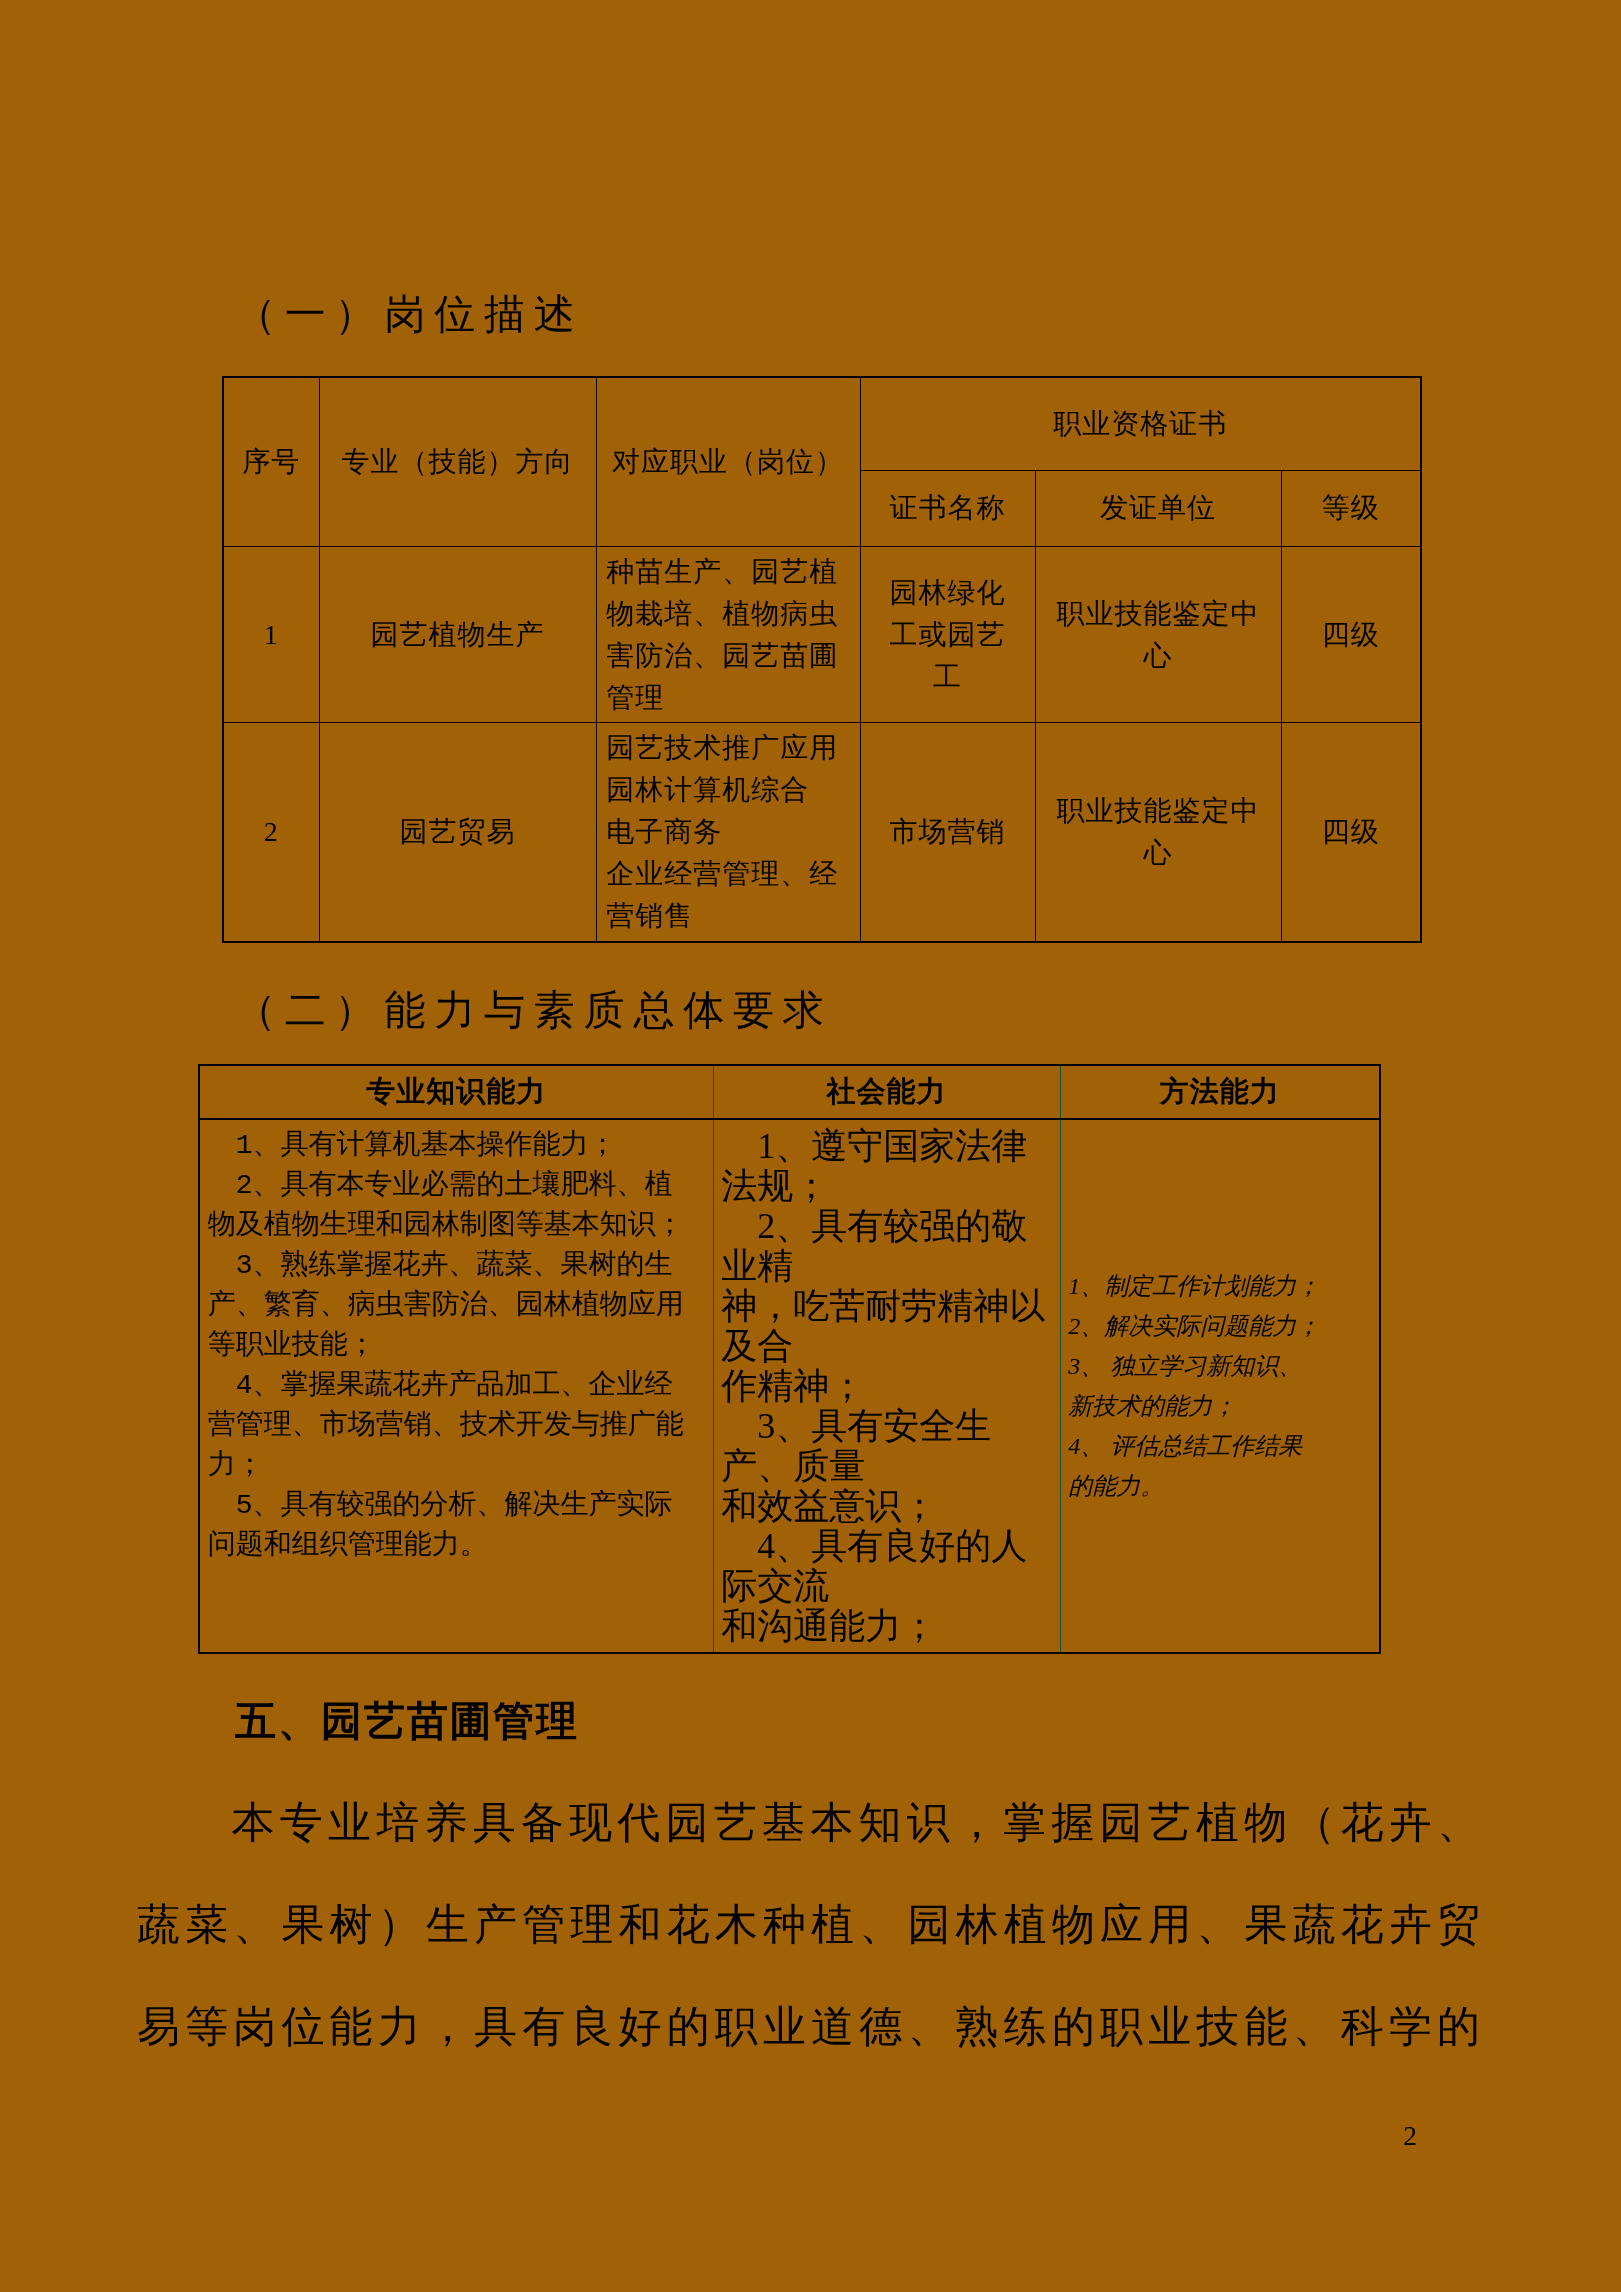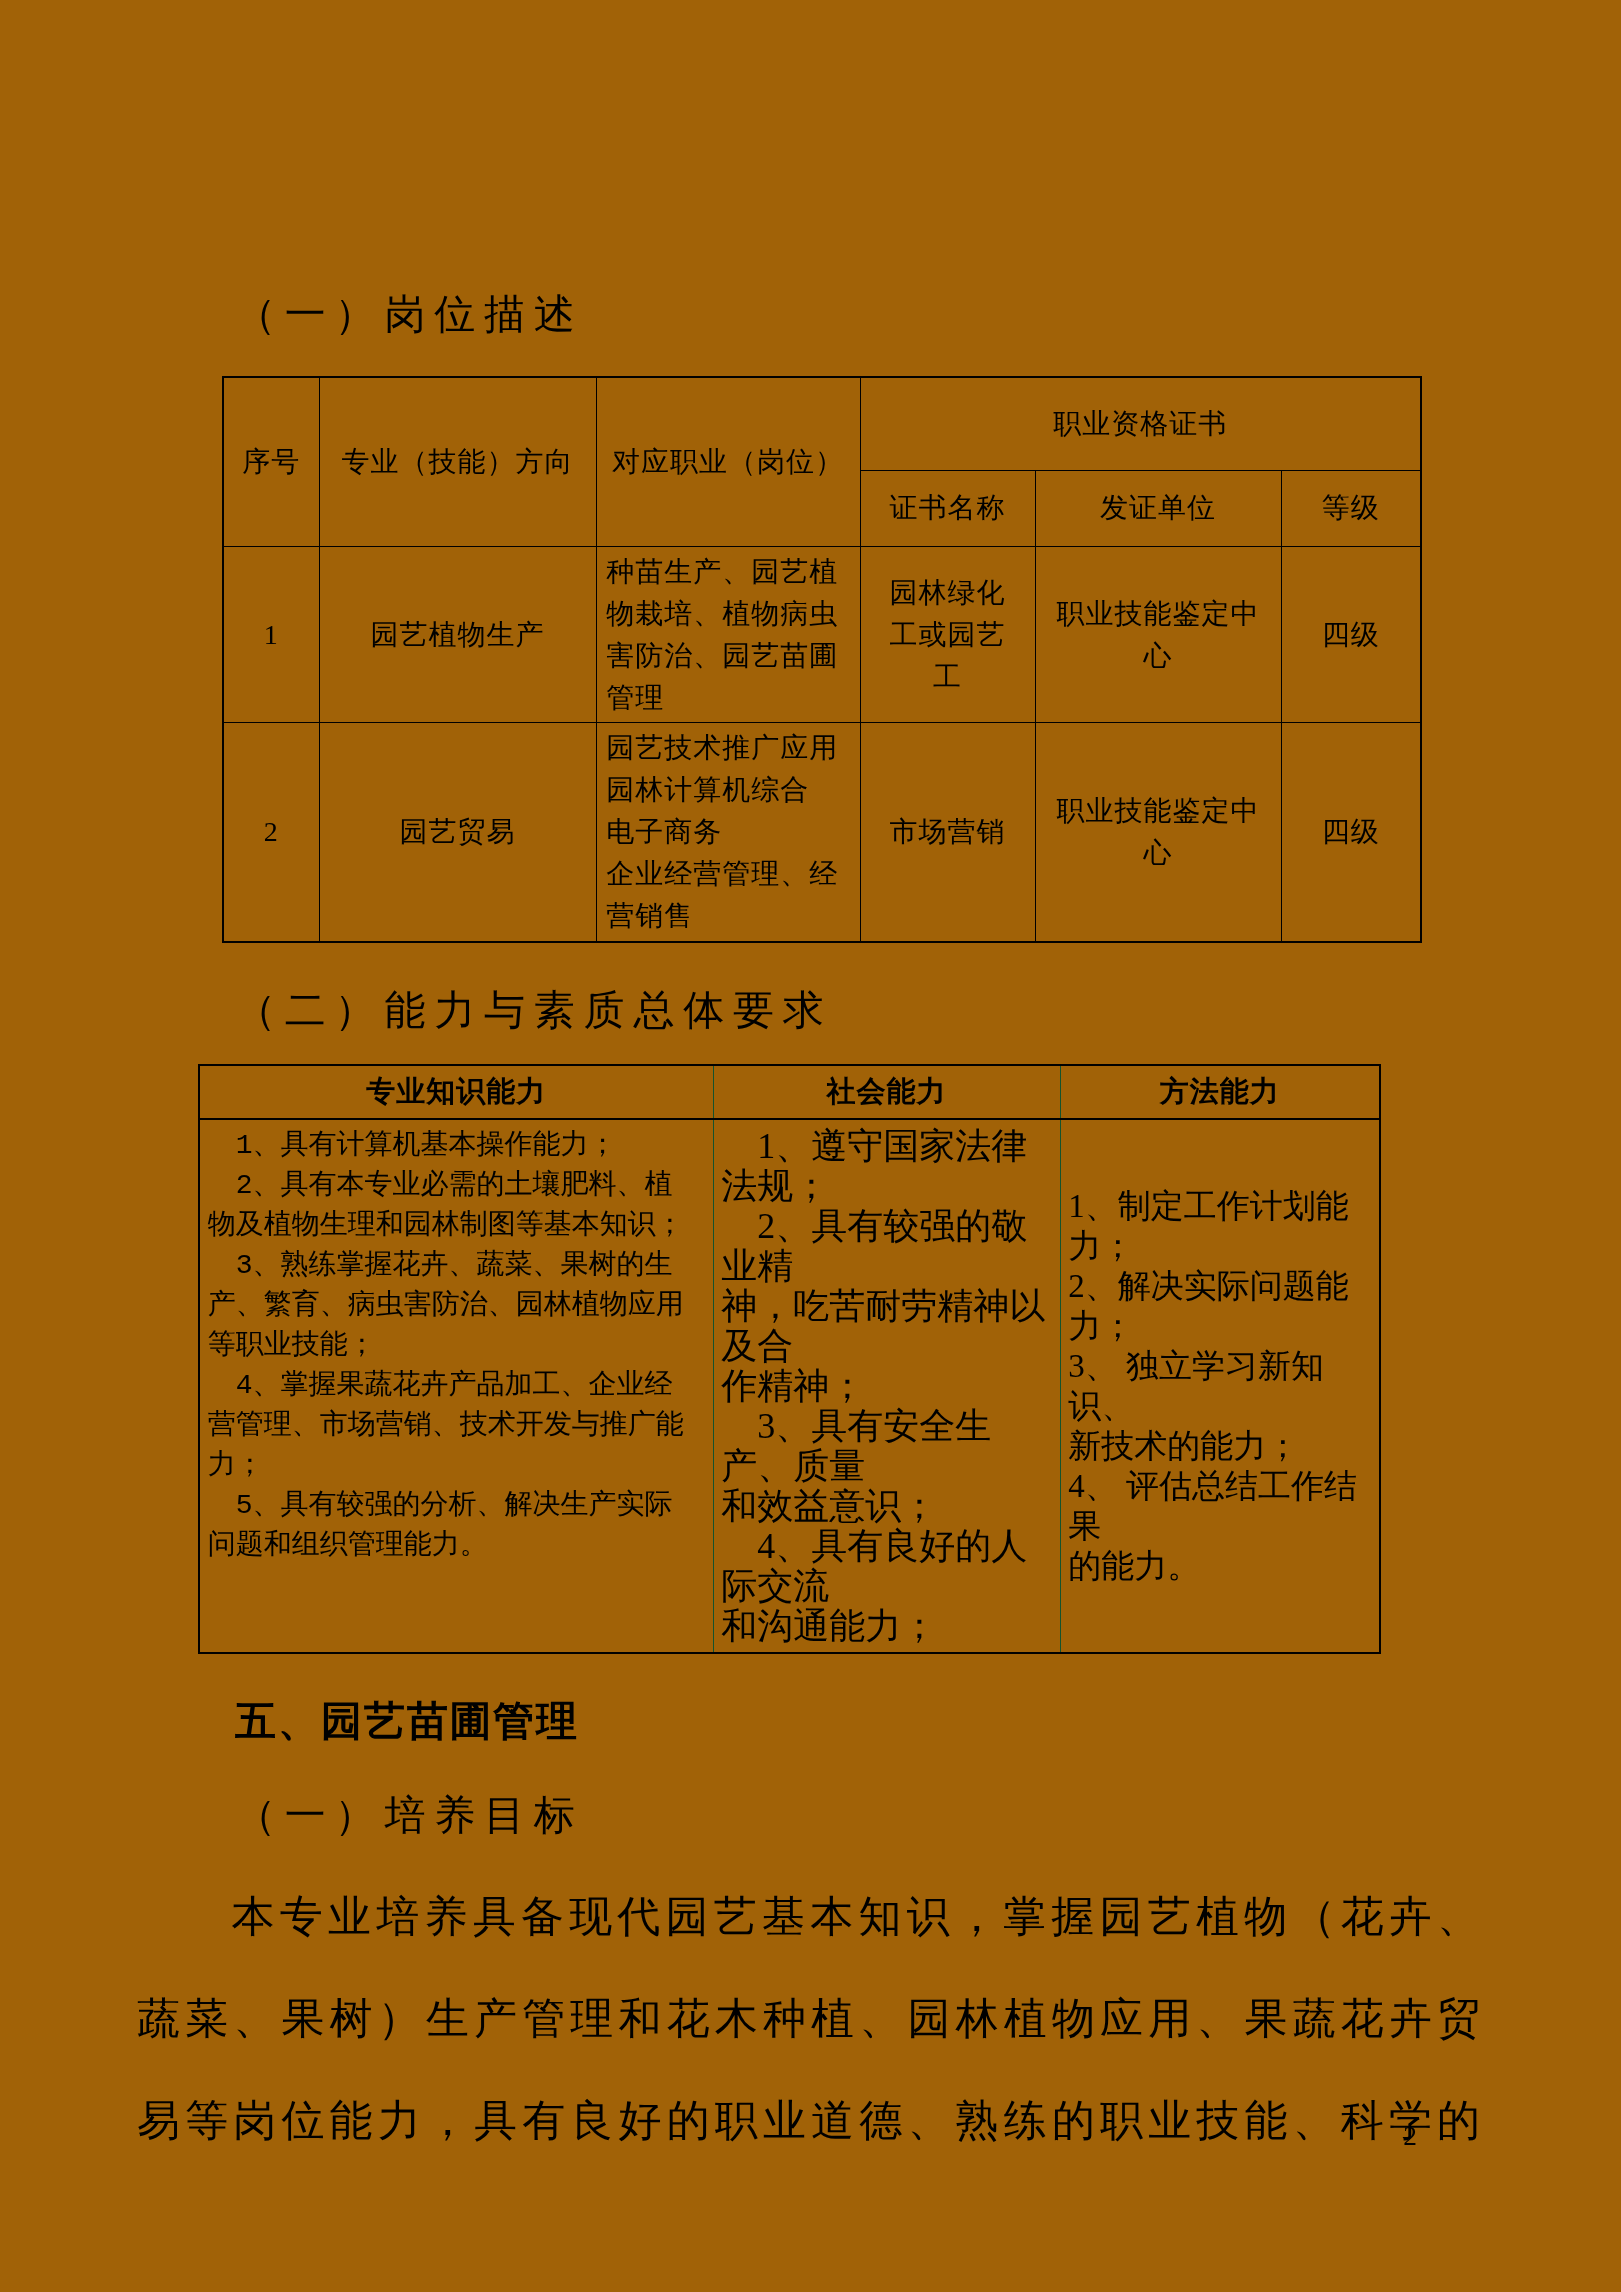--- a/index.html
+++ b/index.html
@@ -87,21 +87,21 @@
     border-bottom:2px solid #000;
   }
   .t2 td.body-cell {
     text-align:left;
     white-space:pre-wrap;
     padding:5.9px 7.8px;
     line-height:40px;
   }
   .t2 td.knowledge { font-size:28px; vertical-align:top;font-family:Liberation Mono, monospace; }
   .t2 td.social    { font-size:36px; vertical-align:middle;margin-left:16px; }
-  .t2 td.method    { font-size:33px; vertical-align:middle; }
+  .t2 td.method    { font-size:24px; vertical-align:middle;font-style:italic; }
   
   .para {
     margin:25.5px 0 0 0;
     font-size:43px;
     letter-spacing:3.9px;
     line-height:102px;
     text-align:justify;
     text-align-last:justify;
     text-indent:2.2em;
   }
@@ -206,20 +206,19 @@
 3、 独立学习新知识、
 新技术的能力；
 4、 评估总结工作结果
 的能力。</td>
       </tr>
     </tbody>
   </table>
 
   <h2 class="hei-heading">五、园艺苗圃管理</h2>
 
-  <h2 class="kai-heading section4">（一）培养目标</h2>
 
   <p class="para">本专业培养具备现代园艺基本知识，掌握园艺植物（花卉、蔬菜、果树）生产管理和花木种植、园林植物应用、果蔬花卉贸易等岗位能力，具有良好的职业道德、熟练的职业技能、科学的</p>
 
   <div class="page-number">2</div>
 
 </div>
 
 
 </body></html>

